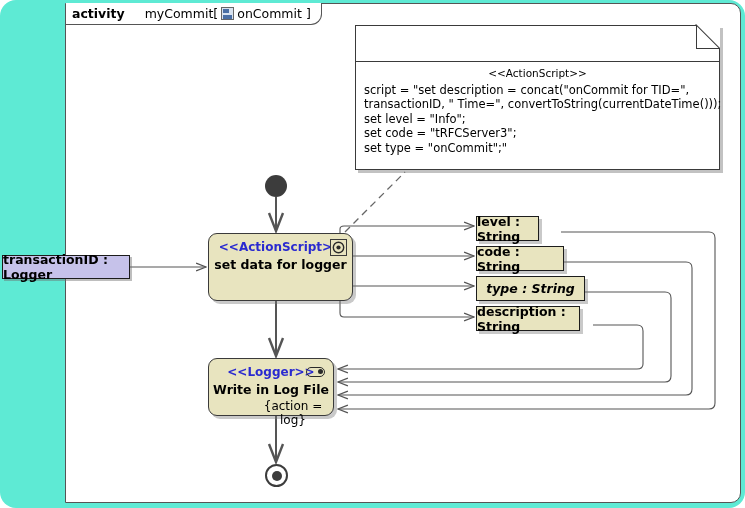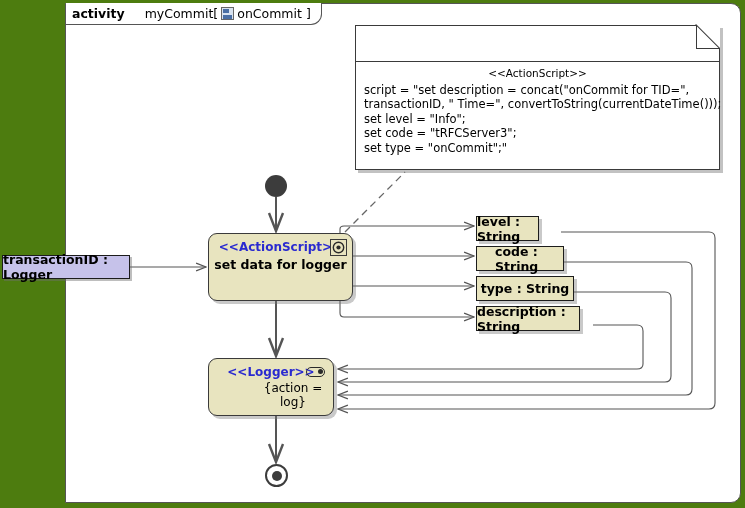--- a/index.html
+++ b/index.html
@@ -8,22 +8,23 @@
     background: #ffffff;
   }
   body {
     font-family: "DejaVu Sans", sans-serif;
   }
 
   #canvas {
     position: relative;
     width: 745px;
     height: 508px;
-    background: #4d7c0f;
+    background: #5eead4;
     overflow: hidden;
+    border-radius: 16px;
   }
 
   
   .frame {
     position: absolute;
     left: 65px;
     top: 3px;
     width: 676px;
     height: 500px;
     background: #ffffff;
@@ -340,26 +341,27 @@
     <div class="gear-badge">
       <svg width="15" height="15" viewBox="0 0 15 15">
         <circle cx="7.5" cy="7.5" r="5.2" fill="none" stroke="#2a2a2a" stroke-width="1.4"></circle>
         <circle cx="7.5" cy="7.5" r="2.1" fill="#2a2a2a"></circle>
       </svg>
     </div>
   </div>
 
   <div class="node" id="logger-node">
     <div class="stereo">&lt;&lt;Logger&gt;&gt;</div>
+    <div class="nm">Write in Log File</div>
     <div class="prop">{action = log}</div>
     <div class="pill-badge"></div>
   </div>
 
   <div id="final-node"></div>
 
   <div id="param-node">transactionID : Logger</div>
 
   <div class="pin" style="left:476px; top:216px; width:63px; height:25px;">level : String</div>
-  <div class="pin" style="left:476px; top:246px; width:88px; height:25px;padding-left:18px;">code : String</div>
-  <div class="pin" style="left:476px; top:276px; width:98px; height:25px;">type : String</div>
+  <div class="pin" style="left:476px; top:246px; width:88px; height:25px;">code : String</div>
+  <div class="pin" style="left:476px; top:276px; width:109px; height:25px;font-style:italic;">type : String</div>
   <div class="pin" style="left:476px; top:306px; width:104px; height:25px;">description : String</div>
 
 </div>
 
 </body></html>

